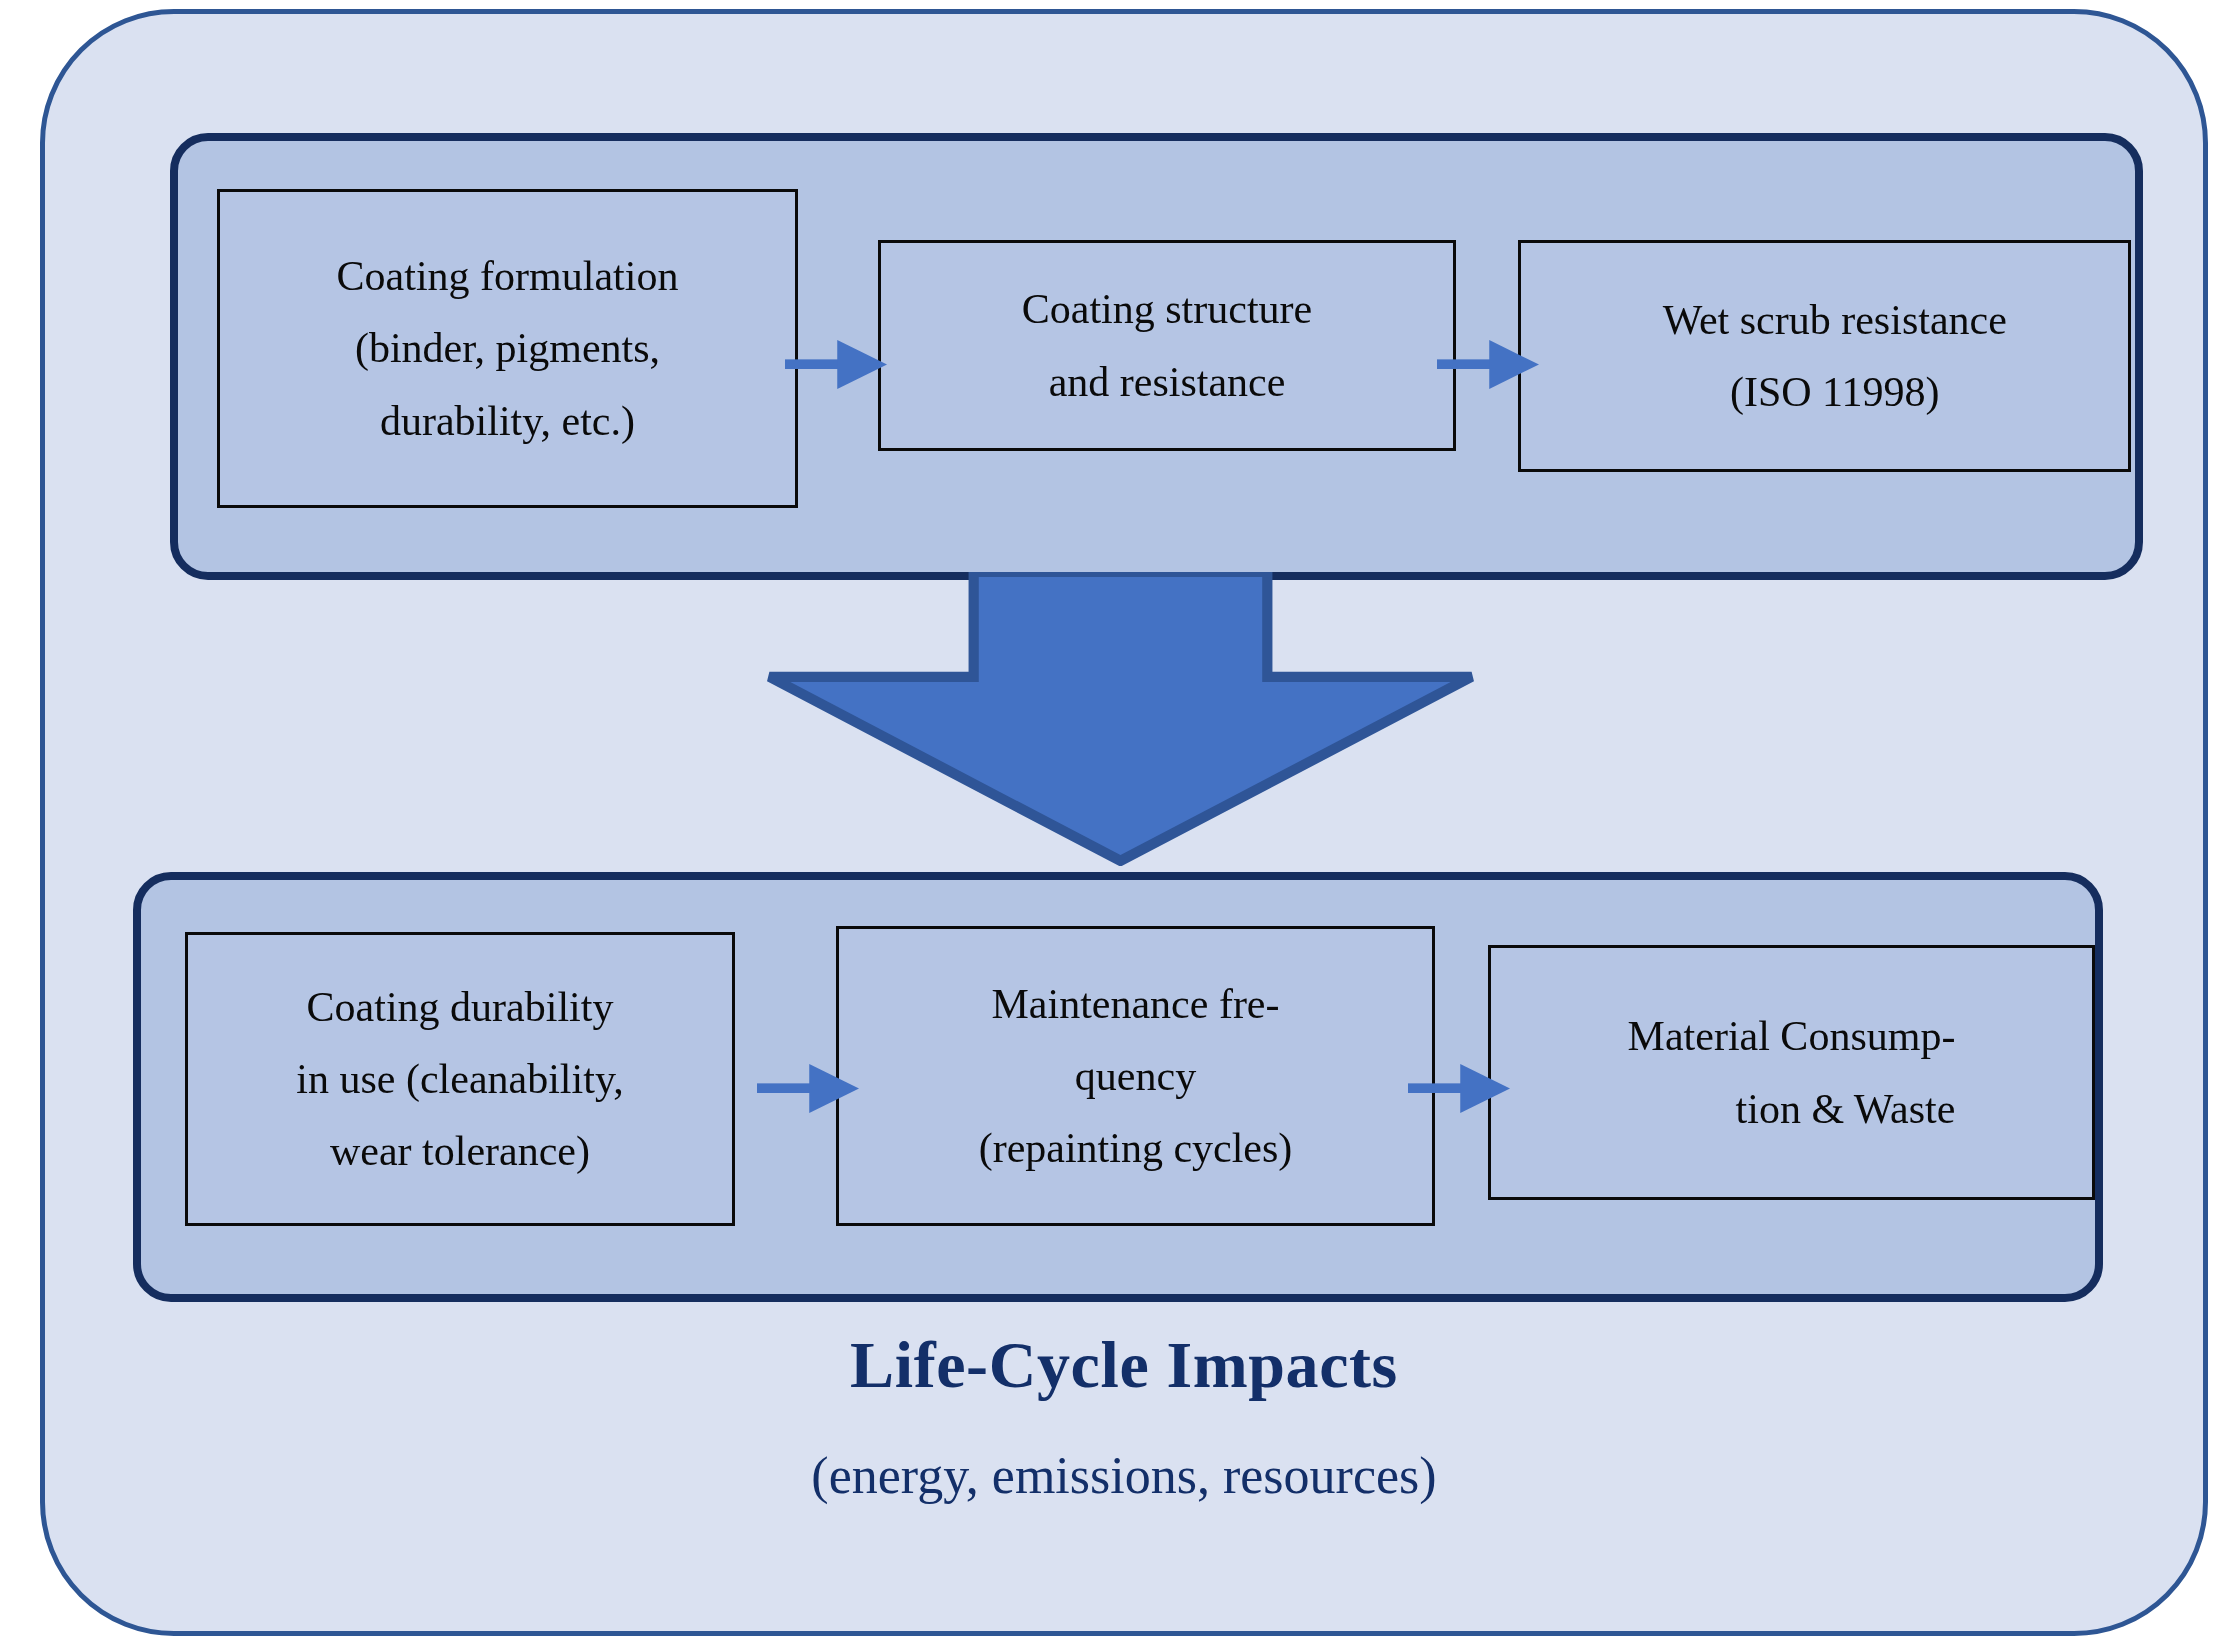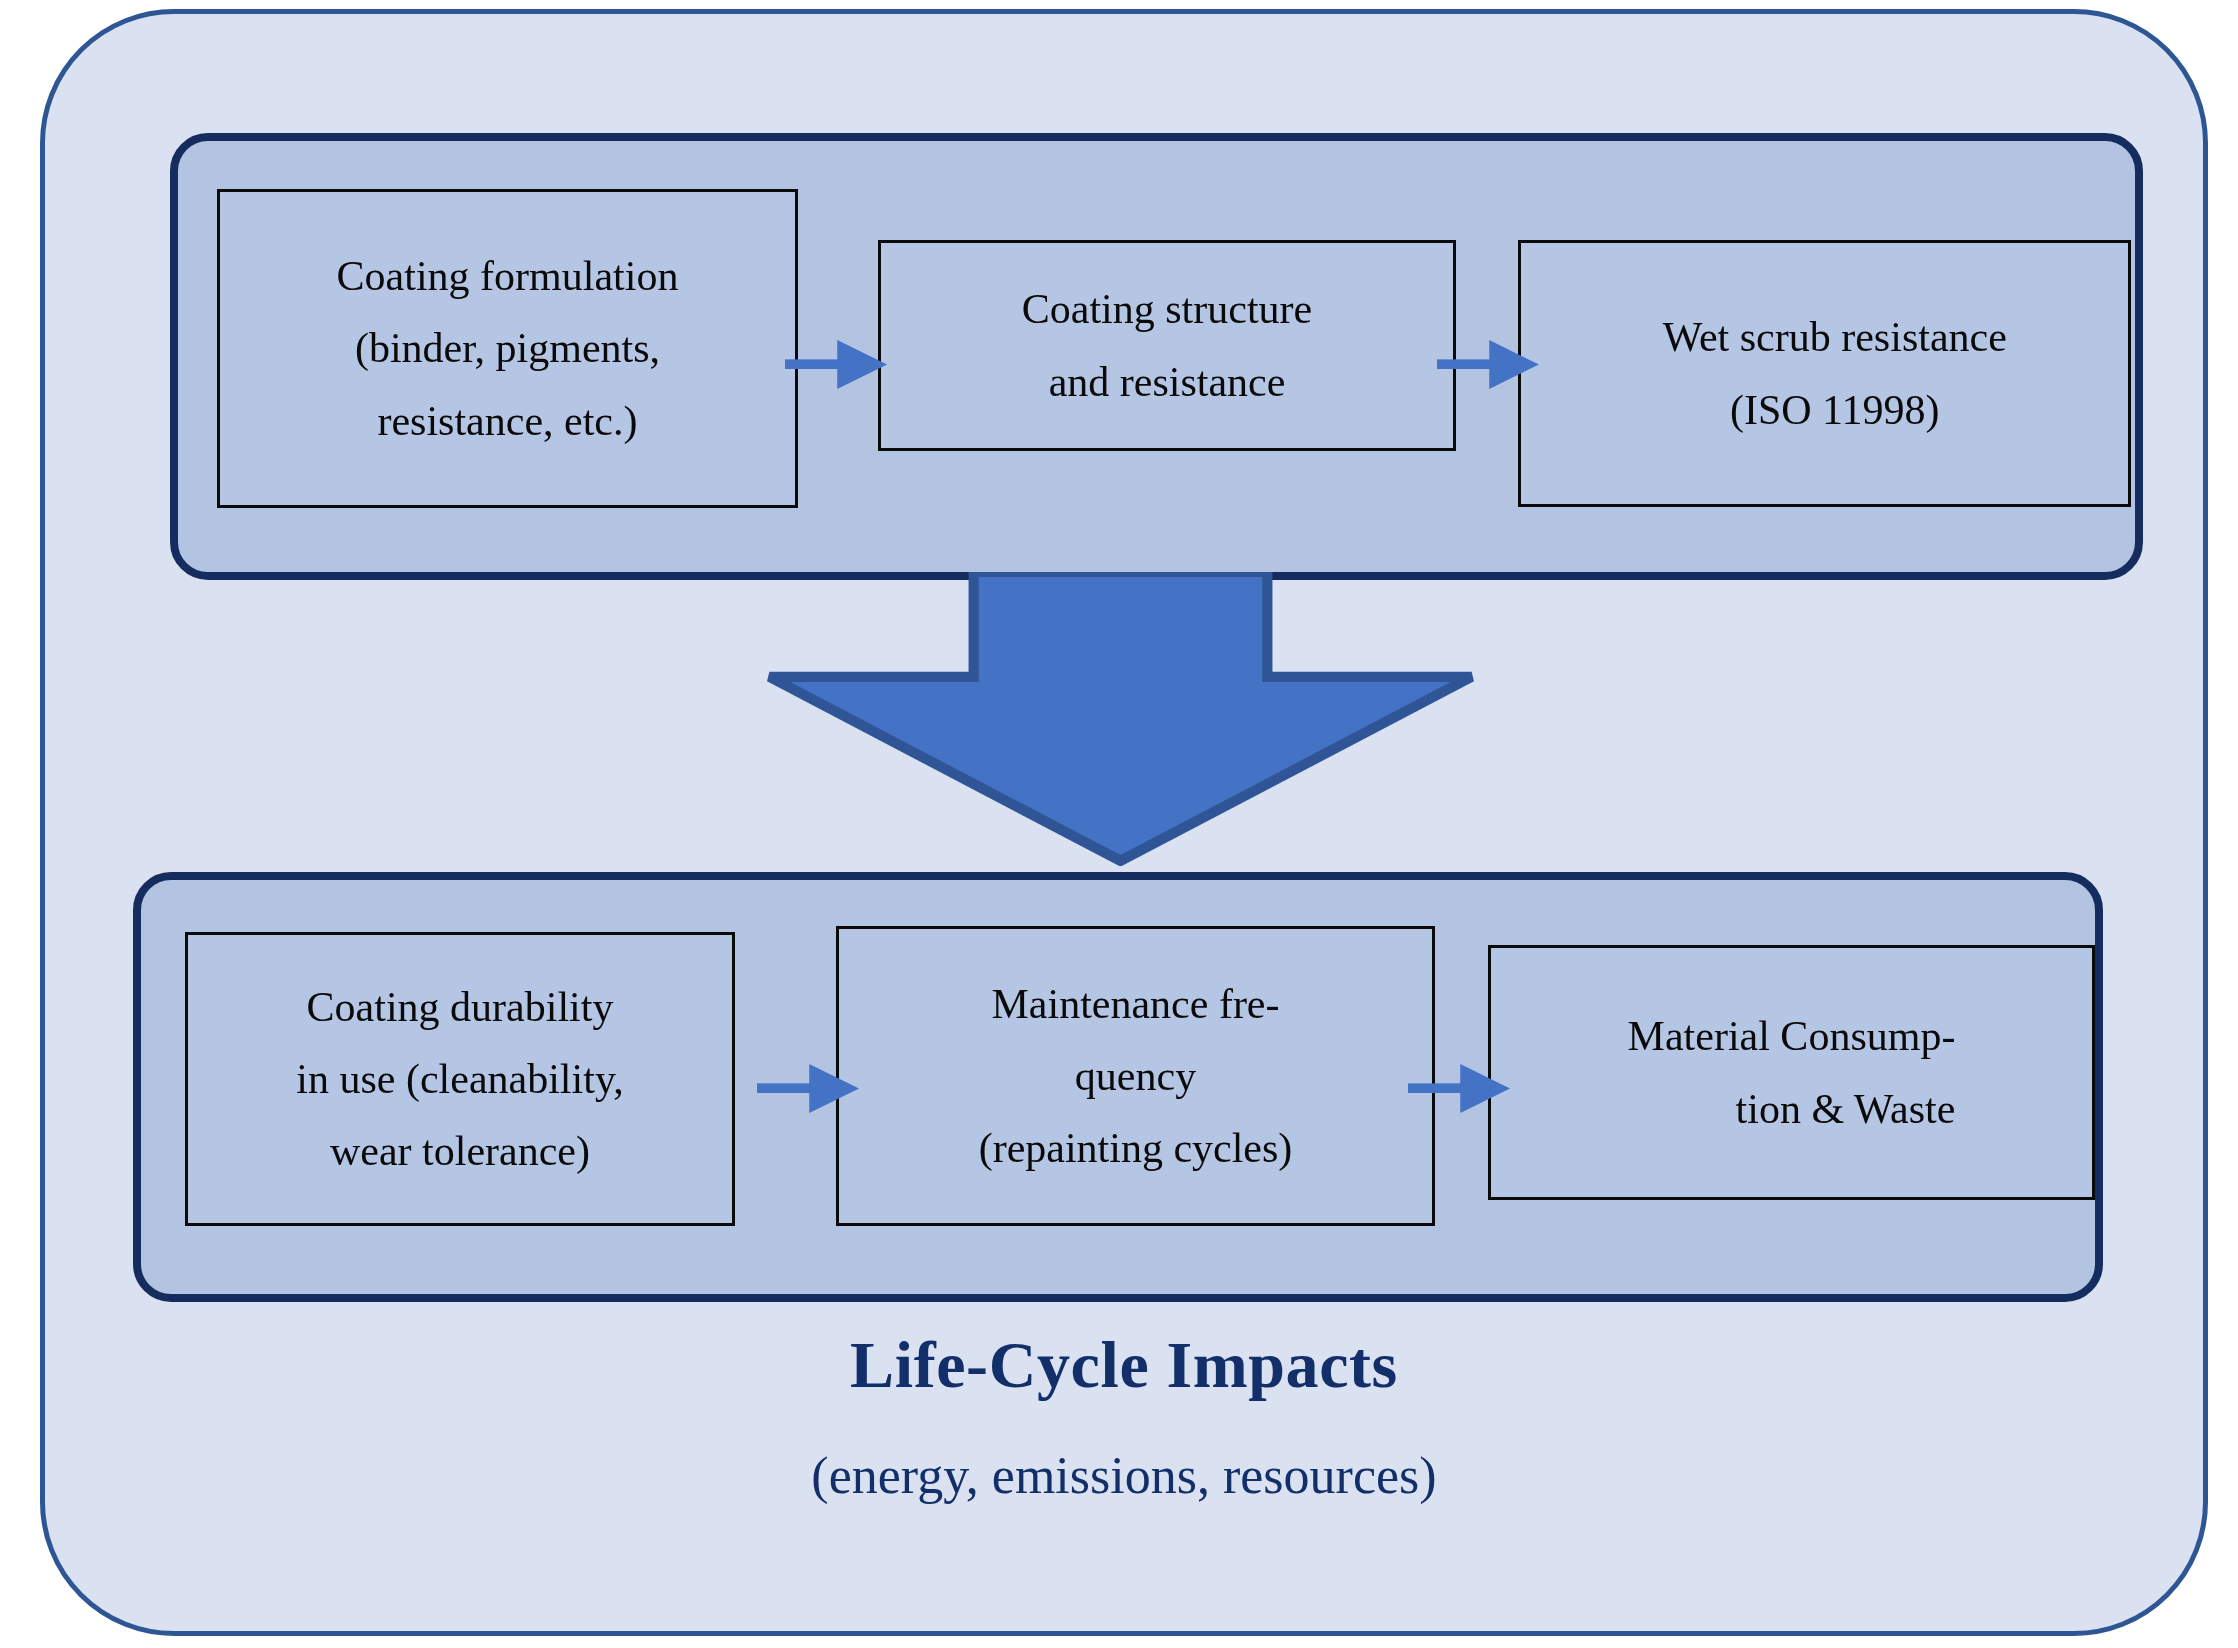--- a/index.html
+++ b/index.html
@@ -61,21 +61,21 @@
     text-align: center;
     color: #0a0a0a;
     font-size: 42px;
     line-height: 1.72;
     padding: 0 11.5px;
   }
 
   
   #box-formulation { left: 217px;  top: 189px;  width: 581px;  height: 319px; }
   #box-structure   { left: 878px; top: 240px;  width: 578px;  height: 211px; }
-  #box-scrub       { left: 1518px; top: 240px;  width: 613px;  height: 267px; padding-left: 32px; }
+  #box-scrub       { left: 1518px; top: 240px;  width: 613px;  height: 232px; padding-left: 32px; }
 
   
   #box-durability  { left: 185px;  top: 932px; width: 550px;  height: 294px; }
   #box-maintenance { left: 836px; top: 926px; width: 599px;  height: 300px; }
   #box-material    { left: 1488px; top: 945px; width: 607px;  height: 255px; text-align: right; }
 
   
   .mini-arrow {
     position: absolute;
     height: 77px;
@@ -125,21 +125,21 @@
   <div class="group-band" id="top-group" style="left:125px; top:119px;"></div>
 
   <div class="group-band" id="bottom-group" style="left:88px; top:858px;"></div>
 
 </div>
 
 <div class="proc-box" id="box-formulation">
   <span>
     <span>Coating formulation</span><br>
     <span>(binder, pigments,</span><br>
-    <span>resistance, etc.)</span>
+    <span>durability, etc.)</span>
   </span>
 </div>
 
 <div class="proc-box" id="box-structure">
   <span>
     <span>Coating structure</span><br>
     <span>and resistance</span>
   </span>
 </div>
 

